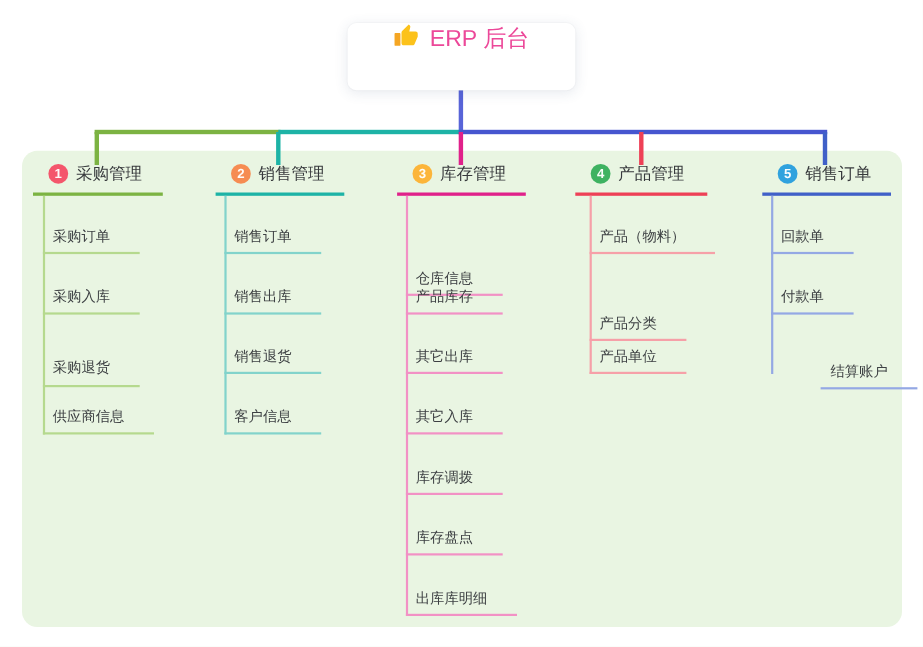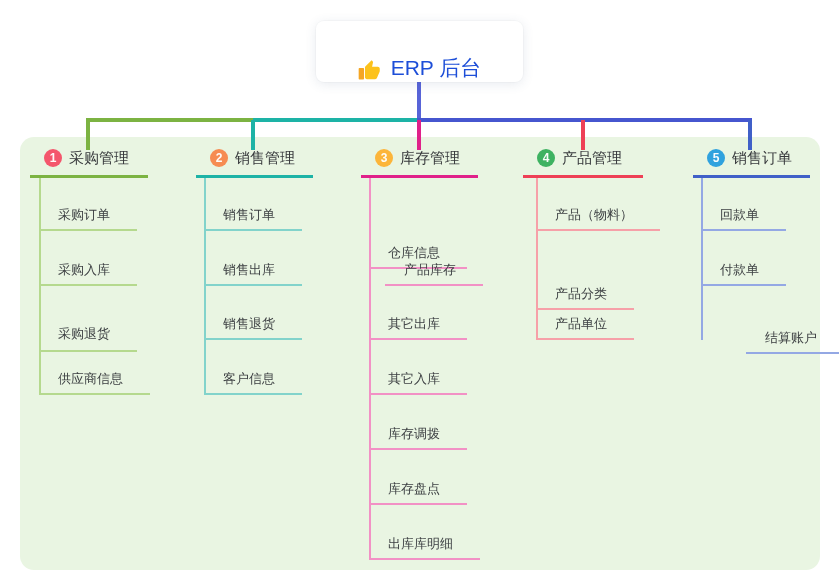--- a/index.html
+++ b/index.html
@@ -13,22 +13,22 @@
   
   #panel{
     left:20px;top:137px;width:800px;height:433px;
     background:#e9f5e2;border-radius:14px;
   }
   
   #root-node{
     left:316px;top:21px;width:207px;height:61px;
     background:#ffffff;border-radius:8px;
     box-shadow:0 2px 12px rgba(60,80,120,0.12), 0 0 0 1px rgba(0,0,0,0.02);
-    display:flex;align-items:flex-end;justify-content:center;gap:10px;
-    font-size:21px;font-weight:500;color:#1d4ed8;
+    display:flex;align-items:flex-start;justify-content:center;gap:10px;
+    font-size:21px;font-weight:500;color:#ec4899;
   }
   #root-node .ricon{display:flex;align-items:center;}
   
   .hline{height:4px;top:118px;}
   .vline{width:4px;}
   .subline{width:2px;}
   
   .branch-header{
     top:147px;height:31px;box-sizing:border-box;
     border-bottom-style:solid;border-bottom-width:3px;
@@ -40,21 +40,21 @@
   .badge{
     width:18px;height:18px;border-radius:50%;
     display:flex;align-items:center;justify-content:center;
     color:rgba(255,255,255,0.96);font-size:12px;font-weight:700;
     flex:0 0 auto;
   }
   
   .mm-item{
     height:30px;box-sizing:border-box;
     border-bottom-style:solid;border-bottom-width:2px;
-    padding:0 27px 5px 19px;
+    padding:0 27px 5px 9px;
     display:flex;align-items:flex-end;
     font-size:13px;color:#3d4043;white-space:nowrap;
   }
 </style>
 </head>
 <body>
 
 <div class="abs" id="panel"></div>
 
 <div id="lines">
@@ -121,21 +121,21 @@
     <div class="branch-header abs" style="left: 361px; top: 147px; width: 117px; height: 31px; border-bottom-color: rgb(224, 33, 138);">
       <div class="badge" style="background: rgb(252, 181, 58);">
         <span>3</span>
       </div>
       <span>库存管理</span>
     </div>
     <div class="subline abs" style="left: 369px; top: 178px; width: 2px; height: 382px; background: rgb(242, 145, 197);"></div>
     <div class="mm-item abs" style="left: 369px; top: 201px; height: 30px; border-bottom-color: rgb(242, 145, 197); margin-top: 38px;">
       <span>仓库信息</span>
     </div>
-    <div class="mm-item abs" style="left: 369px; top: 256px; height: 30px; border-bottom-color: rgb(242, 145, 197); margin-left: 16px;">
+    <div class="mm-item abs" style="left: 369px; top: 256px; height: 30px; border-bottom-color: rgb(242, 145, 197);">
       <span>产品库存</span>
     </div>
     <div class="mm-item abs" style="left: 369px; top: 310px; height: 30px; border-bottom-color: rgb(242, 145, 197);">
       <span>其它出库</span>
     </div>
     <div class="mm-item abs" style="left: 369px; top: 365px; height: 30px; border-bottom-color: rgb(242, 145, 197);">
       <span>其它入库</span>
     </div>
     <div class="mm-item abs" style="left: 369px; top: 420px; height: 30px; border-bottom-color: rgb(242, 145, 197);">
       <span>库存调拨</span>

